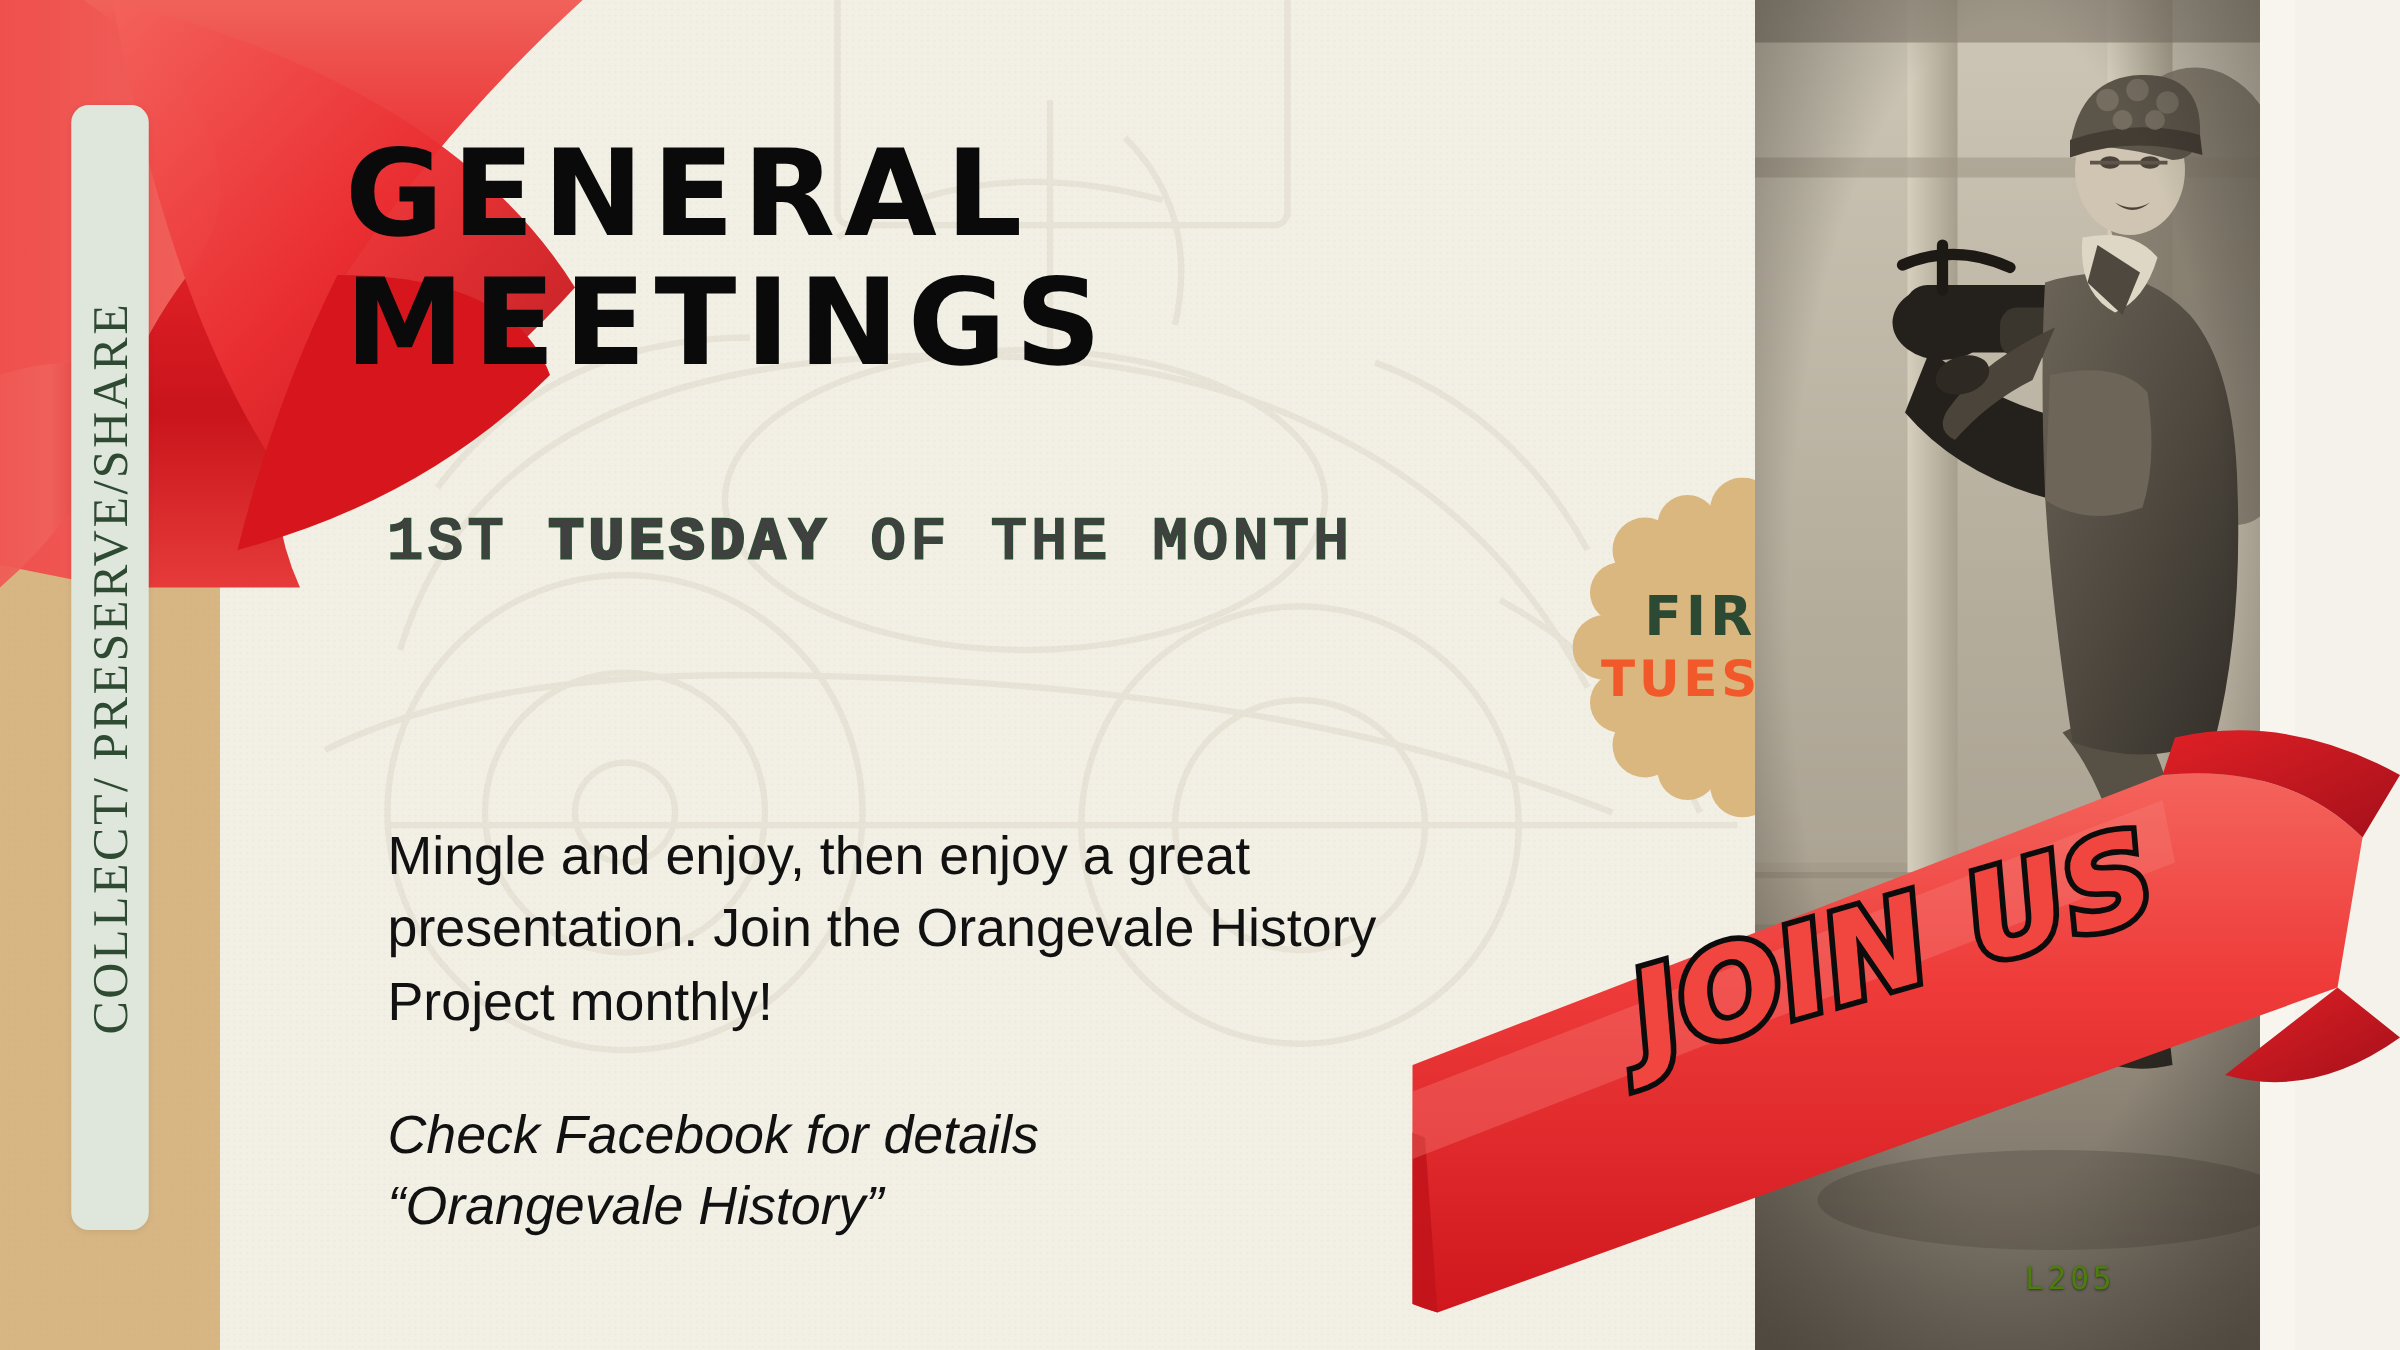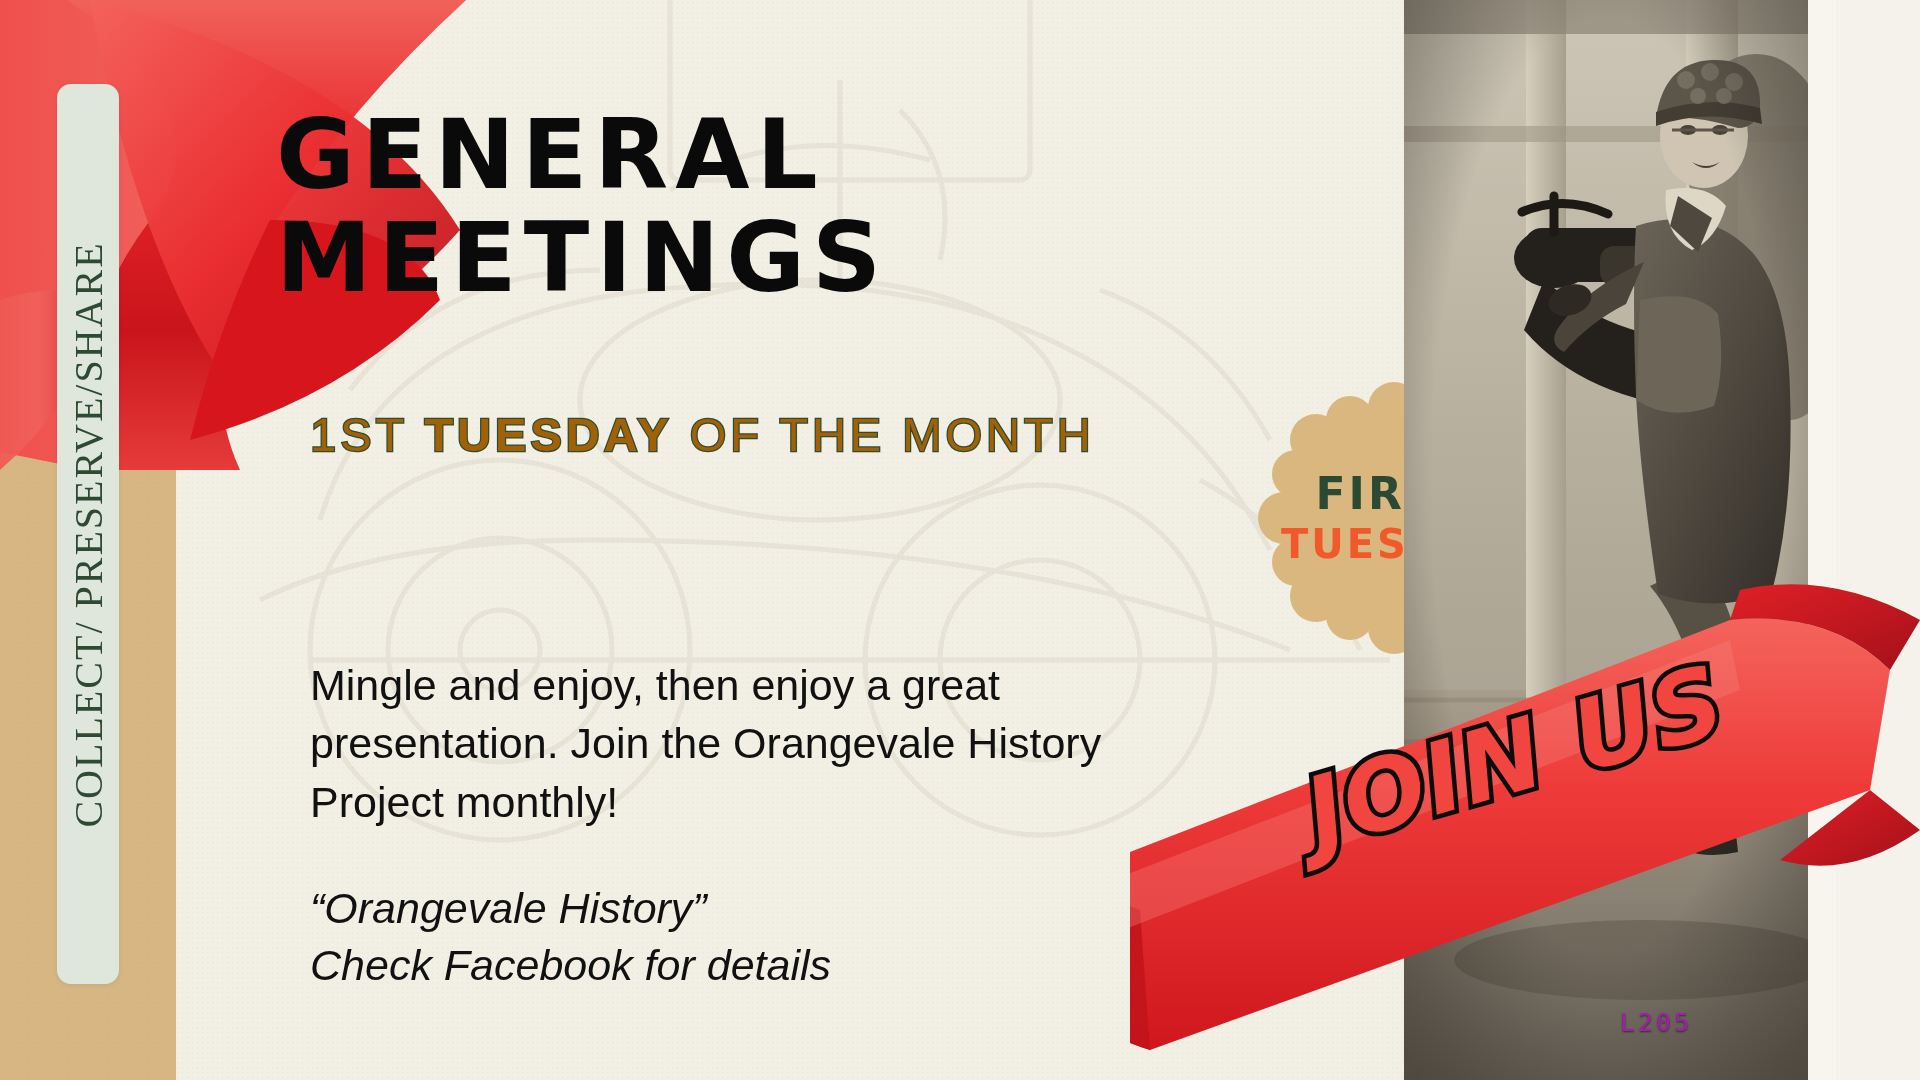--- a/index.html
+++ b/index.html
@@ -55,23 +55,23 @@
   .headline{
     position:absolute;left:276px;top:104px;width:940px;
     font-family:"DejaVu Sans", sans-serif;
     font-weight:700;font-size:96px;line-height:1.07;
     letter-spacing:7px;color:#0a0a0a;
   }
 
   
   .subhead{
     position:absolute;left:310px;top:406px;width:820px;
-    font-family:Liberation Sans, sans-serif;
+    font-family:Liberation Mono, monospace;
     font-size:47px;line-height:1.24;letter-spacing:4px;
-    color:#a16207;
+    color:#404040;
     -webkit-text-stroke:2.5px #2e4b33;
     paint-order:stroke fill;
   }
   .subhead .bold{font-weight:700;}
 
   
   .body-copy{
     position:absolute;left:310px;top:656px;width:860px;
     font-family:"Liberation Sans", sans-serif;
     font-weight:300;font-size:43px;line-height:1.36;color:#111;
@@ -100,21 +100,21 @@
     position:absolute;left:1404px;top:0;width:432px;height:1080px;
     background:#f7f5ee;
   }
   .photo{
     position:absolute;left:1404px;top:0;width:404px;height:1080px;
     overflow:hidden;background:#8d857a;
   }
   .photo-caption{
     position:absolute;left:1620px;top:1008px;
     font-family:"DejaVu Sans Mono", monospace;
-    font-size:25px;letter-spacing:3px;color:#a21caf;
+    font-size:25px;letter-spacing:3px;color:#4d7c0f;
     text-shadow:0 1px 2px rgba(0,0,0,.55);
   }
   .right-edge{position:absolute;left:1836px;top:0;width:84px;height:100%;background:#f4f2ea;}
 </style>
 </head>
 <body>
 
 <div id="poster">
 
   <div class="tan-strip"></div>
@@ -177,22 +177,22 @@
   <div class="headline">
     <div>GENERAL</div>
     <div>MEETINGS</div>
   </div>
 
   <div class="subhead"><span>1ST </span><span class="bold">TUESDAY</span><span> OF THE MONTH</span></div>
 
   <div class="body-copy">Mingle and enjoy, then enjoy a great presentation. Join the Orangevale History Project monthly!</div>
 
   <div class="note-copy">
+    <div>Check Facebook for details</div>
     <div>“Orangevale History”</div>
-    <div>Check Facebook for details</div>
   </div>
 
   <div class="badge">
     <svg viewBox="0 0 272 272">
       <g fill="#d9b77f">
         <circle cx="136" cy="136" r="104"></circle>
         <g>
           <circle cx="136" cy="26" r="26"></circle>
           <circle cx="214" cy="58" r="26"></circle>
           <circle cx="246" cy="136" r="26"></circle>

